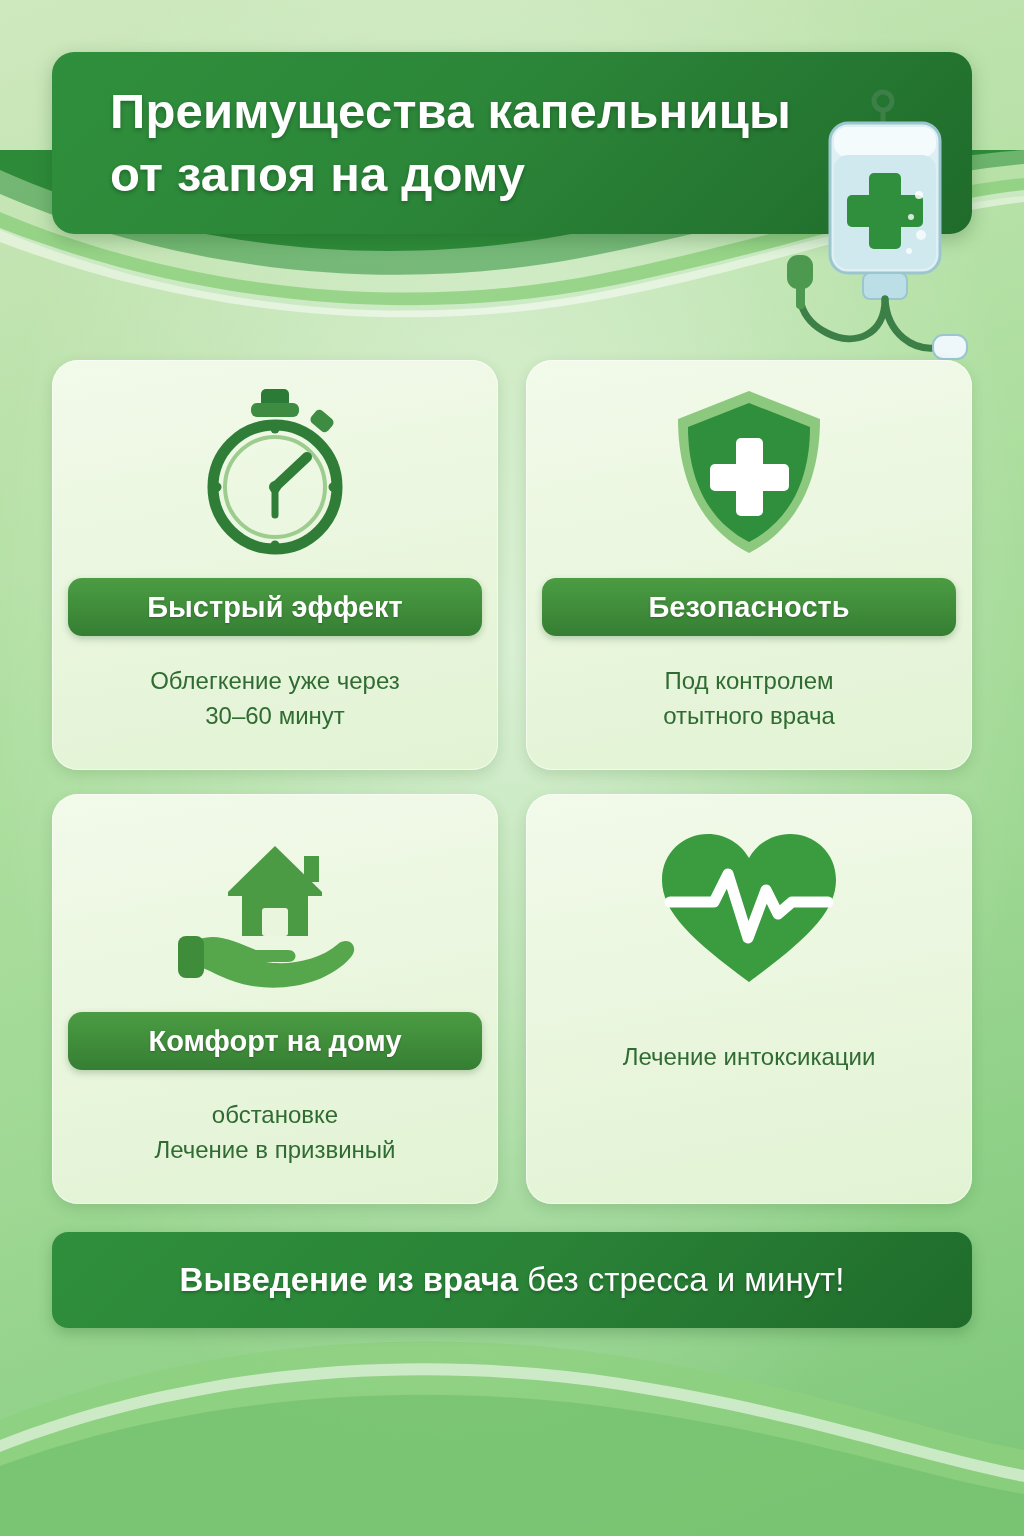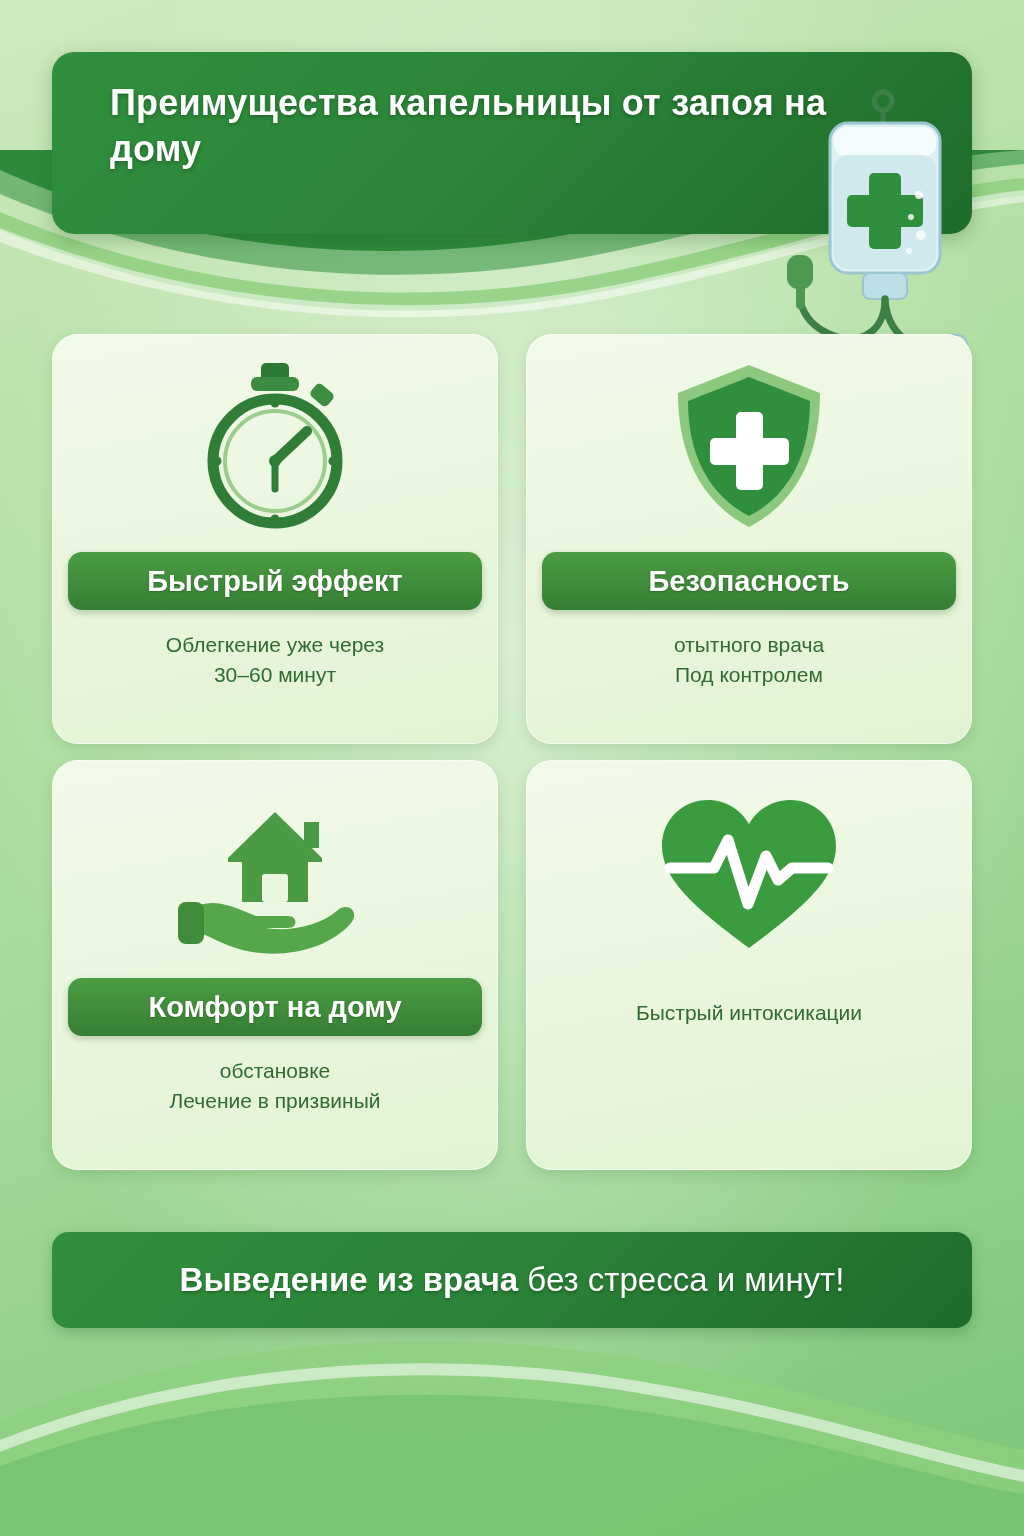--- a/index.html
+++ b/index.html
@@ -53,44 +53,44 @@
     left: 0; top: 150px;
     width: 1024px;
     height: 170px;
   }
   .header-title {
     position: absolute;
     left: 110px;
     top: 80px;
     width: 720px;
     color: #ffffff;
-    font-size: 36px;
+    font-size: 49px;
     line-height: 1.28;
     font-weight: bold;
     letter-spacing: 0.2px;
     text-shadow: 0 2px 4px rgba(0,0,0,0.28);
   }
 
   .iv-bag {
     position: absolute;
     left: 735px;
     top: 85px;
     width: 260px;
     height: 300px;
   }
 
   
   .grid {
     position: absolute;
     left: 52px;
-    top: 334px;
+    top: 360px;
     width: 920px;
     display: flex;
     flex-wrap: wrap;
-    gap: 16px 28px;
+    gap: 24px 28px;
     z-index: 4;
   }
   .card {
     position: relative;
     width: 446px;
     height: 410px;
     border-radius: 26px;
     background: linear-gradient(170deg, #f2faea 0%, #e9f6dd 55%, #e2f3d4 100%);
     box-shadow: 0 5px 14px rgba(42,92,40,0.16), inset 0 0 0 1px rgba(255,255,255,0.55);
     display: flex;
@@ -112,25 +112,25 @@
     box-shadow: 0 3px 7px rgba(34,80,32,0.26);
     color: #ffffff;
     font-size: 29px;
     font-weight: bold;
     display: flex;
     align-items: center;
     justify-content: center;
     text-shadow: 0 1px 2px rgba(0,0,0,0.25);
   }
   .card-desc {
-    margin-top: 20px;
+    margin-top: 28px;
     width: 400px;
     text-align: center;
     color: #2f6b33;
-    font-size: 21px;
+    font-size: 24px;
     line-height: 1.45;
   }
 
   
   .footer-band {
     position: absolute;
     left: 52px;
     top: 1232px;
     width: 920px;
     height: 96px;
@@ -240,22 +240,22 @@
           <path d="M87 8 L158 36 C158 104, 130 148, 87 170 C44 148, 16 104, 16 36 Z" fill="#8cc97e"></path>
           <path d="M87 20 L148 44 C148 102, 124 140, 87 159 C50 140, 26 102, 26 44 Z" fill="#2f8f3c"></path>
           <g fill="#ffffff">
             <rect x="74" y="55" width="27" height="78" rx="5"></rect>
             <rect x="48" y="81" width="79" height="27" rx="5"></rect>
           </g>
         </svg>
       </div>
       <div class="card-title">Безопасность</div>
       <div class="card-desc">
+        <div>Под контролем</div>
         <div>отытного врача</div>
-        <div>Под контролем</div>
       </div>
     </div>
 
     <div class="card">
       <div class="card-icon">
         <svg width="210" height="175" viewBox="0 0 210 175">
 
           <path d="M58 72 L105 26 L152 72 L152 76 L58 76 Z" fill="#4a9b43"></path>
           <rect x="72" y="72" width="66" height="44" fill="#4a9b43"></rect>
           <rect x="134" y="36" width="15" height="26" fill="#4a9b43"></rect>
@@ -276,21 +276,21 @@
 
     <div class="card">
       <div class="card-icon">
         <svg width="195" height="175" viewBox="0 0 195 175">
           <path d="M97 162 C40 120, 10 92, 10 60 C10 32, 32 14, 56 14 C74 14, 89 24, 97 38
                    C105 24, 120 14, 138 14 C162 14, 184 32, 184 60 C184 92, 154 120, 97 162 Z" fill="#3a9b3f"></path>
           <path d="M18 82 L62 82 L76 54 L96 118 L114 70 L126 94 L140 82 L176 82" fill="none" stroke="#ffffff" stroke-width="11" stroke-linejoin="round" stroke-linecap="round"></path>
         </svg>
       </div>
       <div class="card-desc">
-        <div>Быстрый интоксикации</div>
+        <div>Лечение интоксикации</div>
       </div>
     </div>
   </div>
 
   <div class="footer-band">
     <div class="footer-text">
       <span class="b">Выведение</span><span class="b"> из врача</span><span> без стресса и минут!</span>
     </div>
   </div>
 

